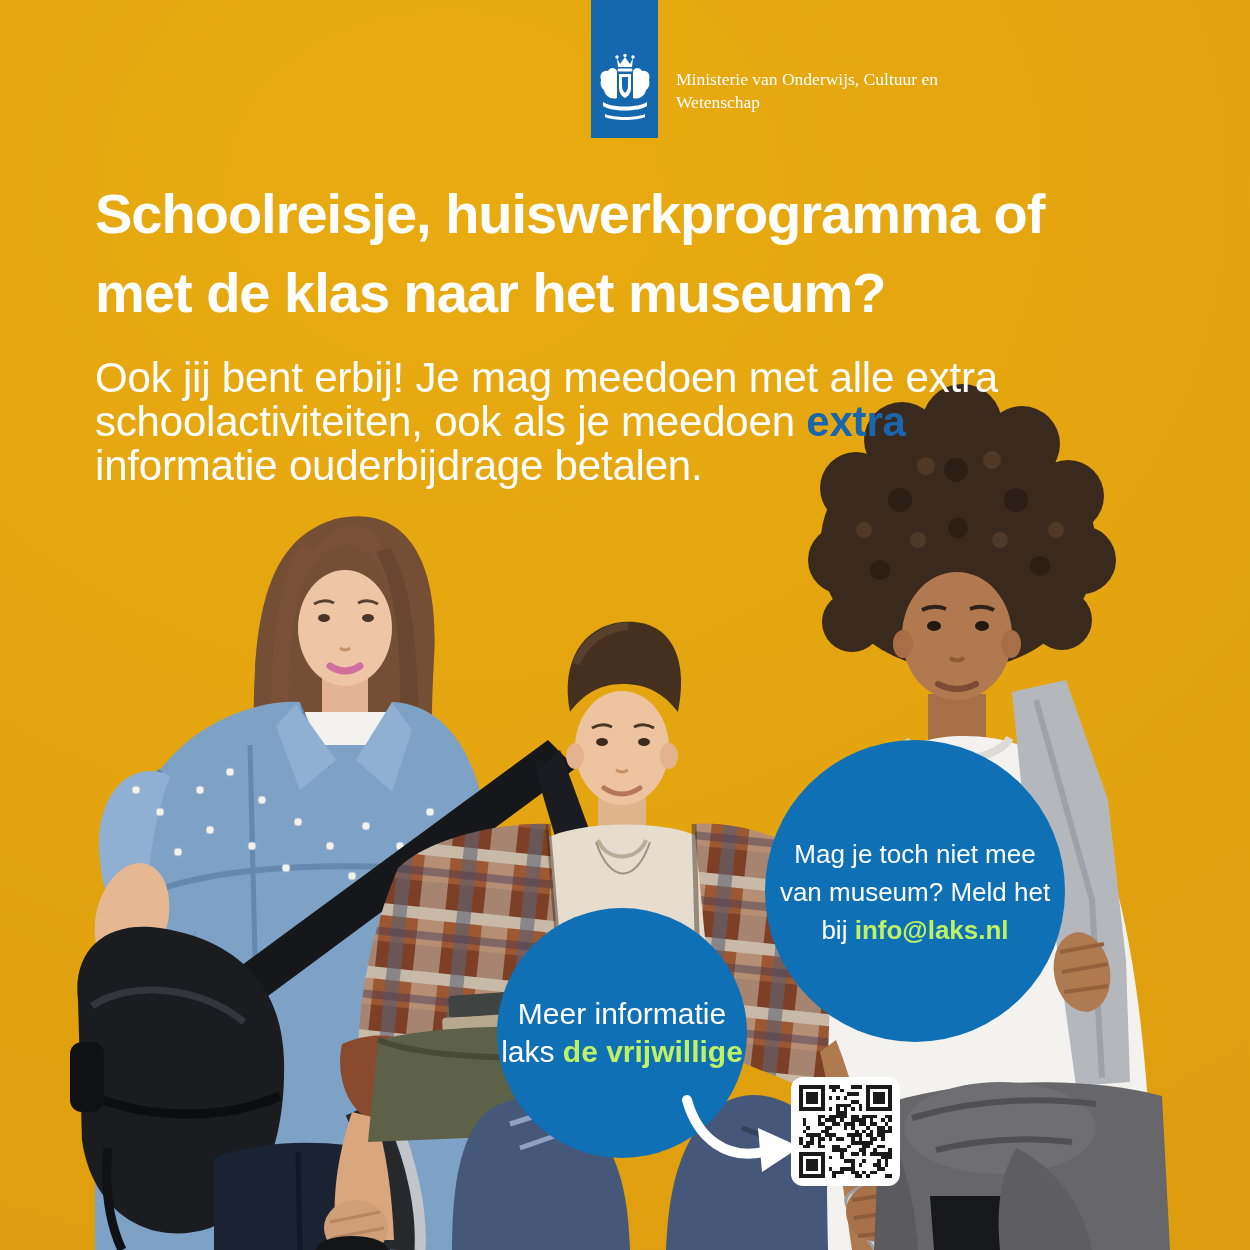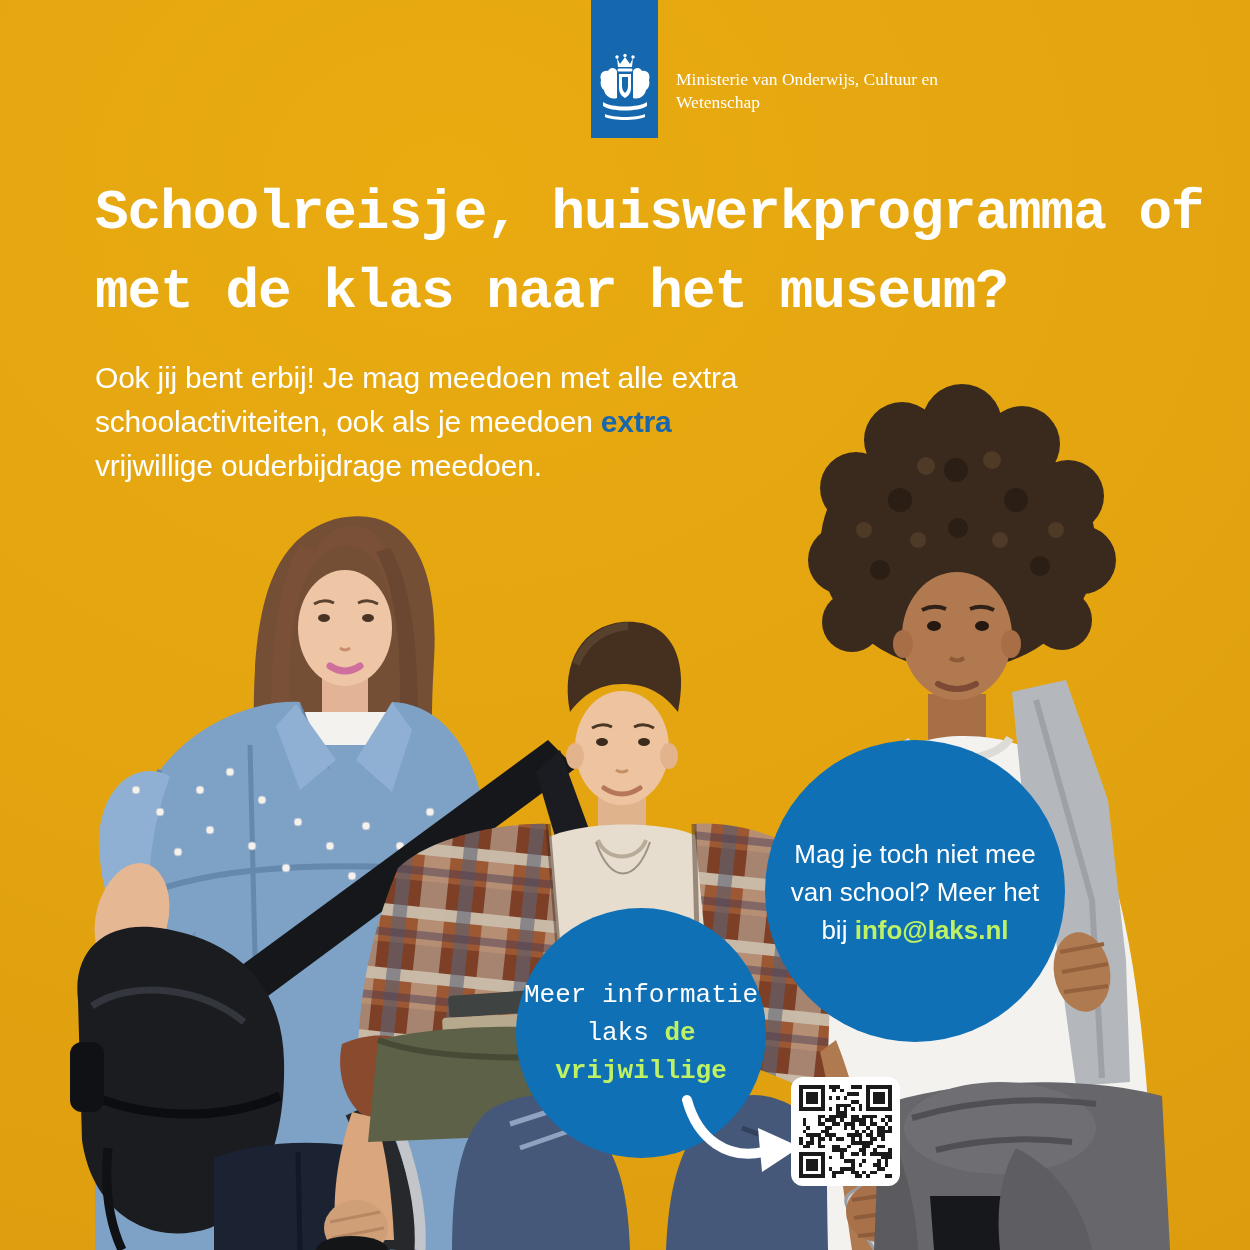--- a/index.html
+++ b/index.html
@@ -9,34 +9,34 @@
     font-family:"Liberation Sans", sans-serif;
     padding-left:16px;
   }
   
   .ribbon{position:absolute;left:591px;top:0;width:67px;height:138px;background:#1567ae;}
   .crest{position:absolute;left:50%;top:52px;transform:translateX(-50%);}
   .ministry{position:absolute;left:676px;top:68px;color:#ffffff;
     font-family:"Liberation Serif", serif;font-size:17.5px;line-height:23px;}
   
   .headline{position:absolute;left:95px;top:174px;color:#ffffff;font-weight:bold;
-    font-size:56px;line-height:79px;letter-spacing:-1px;white-space:nowrap;font-family:Liberation Mono, monospace;}
+    font-size:56px;line-height:79px;letter-spacing:-1px;white-space:nowrap;}
   
   .intro{position:absolute;left:95px;top:356px;color:#ffffff;
-    font-size:30px;line-height:44px;letter-spacing:-0.2px;white-space:nowrap;}
+    font-size:42px;line-height:44px;letter-spacing:-0.2px;white-space:nowrap;}
   .intro .blue{color:#1966ad;font-weight:bold;}
   
   .scene{position:absolute;left:0;top:0;width:1250px;height:1250px;}
   
   .circle{position:absolute;border-radius:50%;background:#0f70b5;color:#ffffff;
     display:flex;flex-direction:column;justify-content:center;
     text-align:center;}
   .circle .yellow{color:#bef264;font-weight:bold;}
-  .circle-info{left:516px;top:908px;width:250px;height:250px;
-    font-size:26px;line-height:38px;font-family:Liberation Mono, monospace;}
+  .circle-info{left:497px;top:908px;width:250px;height:250px;
+    font-size:30px;line-height:38px;}
   .circle-report{left:765px;top:740px;width:300px;height:300px;
     font-size:26px;line-height:38px;padding-top:2px;}
   
   .qr-box{position:absolute;left:791px;top:1077px;width:109px;height:109px;
     background:#ffffff;border-radius:12px;display:flex;align-items:center;justify-content:center;}
   .arrow-layer{position:absolute;left:0;top:0;width:1250px;height:1250px;pointer-events:none;}
 </style>
 </head>
 <body>
 
@@ -267,26 +267,26 @@
   </div>
 
   <div class="headline">
     <div>Schoolreisje, huiswerkprogramma of</div>
     <div>met de klas naar het museum?</div>
   </div>
 
   <div class="intro">
     <div>Ook jij bent erbij! Je mag meedoen met alle extra</div>
     <div><span>schoolactiviteiten, ook als je meedoen </span><span class="blue">extra</span></div>
-    <div>vrijwillige ouderbijdrage meedoen.</div>
+    <div>informatie ouderbijdrage betalen.</div>
   </div>
 
   <div class="circle circle-report">
     <div>Mag je toch niet mee</div>
-    <div>van school? Meer het</div>
+    <div>van museum? Meld het</div>
     <div><span>bij </span><span class="yellow">info@laks.nl</span></div>
   </div>
 
   <div class="circle circle-info">
     <div>Meer informatie</div>
     <div><span>laks </span><span class="yellow">de vrijwillige</span></div>
   </div>
 
   <svg class="arrow-layer" viewBox="0 0 1250 1250">
     <path d="M 687 1100 C 698 1140 728 1160 764 1152" stroke="#ffffff" stroke-width="10" fill="none" stroke-linecap="round"></path>

